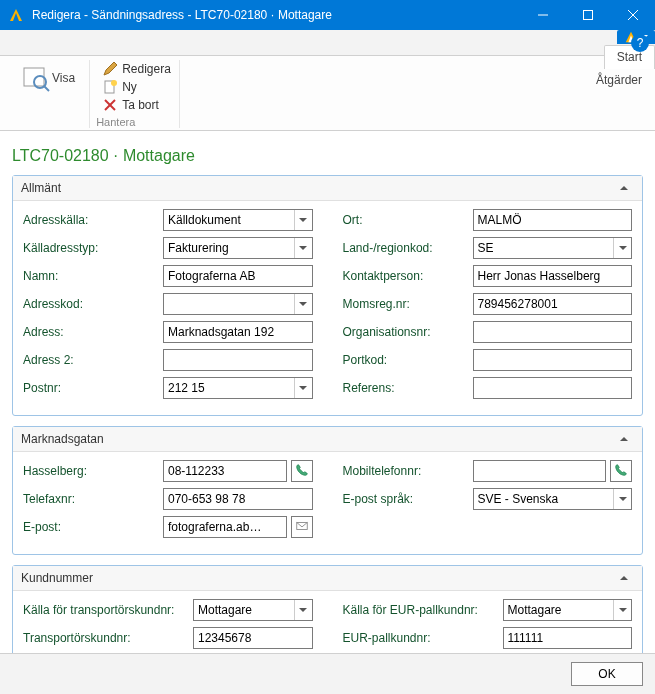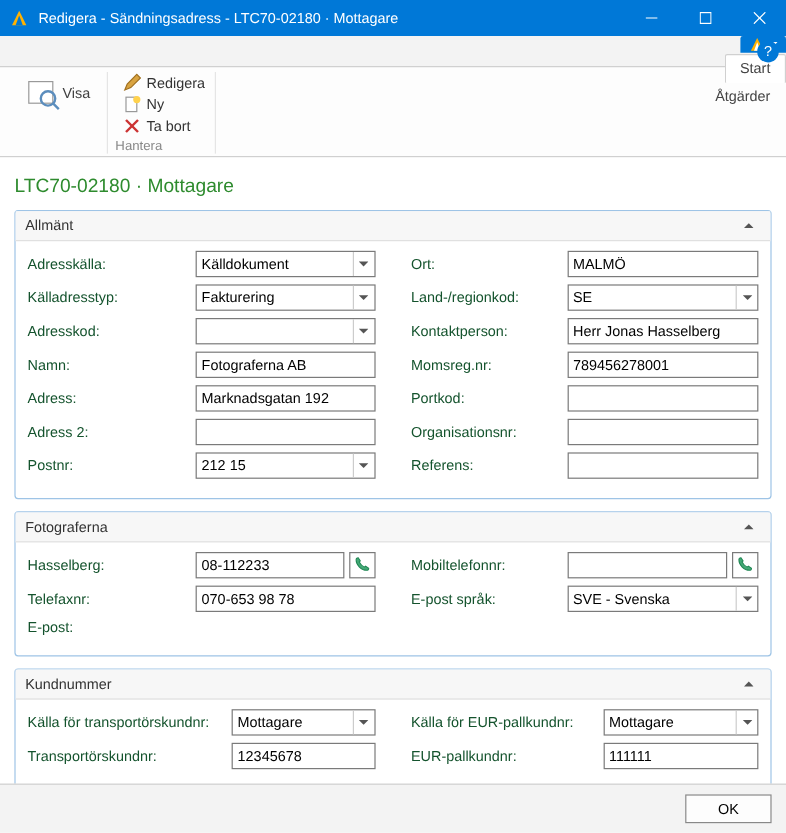--- a/index.html
+++ b/index.html
@@ -186,39 +186,39 @@
                 <span class="val">Fakturering</span>
                 <span class="caret">
                   <svg viewBox="0 0 8 8">
                     <polygon points="0,2 8,2 4,6"></polygon>
                   </svg>
                 </span>
               </div>
             </div>
           </div>
         <div class="field-row">
+            <label>Namn:</label>
+            <div class="control">
+              <input class="text" value="Fotograferna AB" style="">
+            </div>
+          </div>
+        <div class="field-row">
             <label>Adresskod:</label>
             <div class="control">
               <div class="combo">
                 <span class="val"></span>
                 <span class="caret">
                   <svg viewBox="0 0 8 8">
                     <polygon points="0,2 8,2 4,6"></polygon>
                   </svg>
                 </span>
               </div>
             </div>
           </div>
         <div class="field-row">
-            <label>Namn:</label>
-            <div class="control">
-              <input class="text" value="Fotograferna AB" style="">
-            </div>
-          </div>
-        <div class="field-row">
             <label>Adress:</label>
             <div class="control">
               <input class="text" value="Marknadsgatan 192" style="">
             </div>
           </div>
         <div class="field-row">
             <label>Adress 2:</label>
             <div class="control">
               <input class="text" value="" style="">
             </div>
@@ -263,44 +263,44 @@
               <input class="text" value="Herr Jonas Hasselberg" style="">
             </div>
           </div>
         <div class="field-row">
             <label>Momsreg.nr:</label>
             <div class="control">
               <input class="text" value="789456278001" style="">
             </div>
           </div>
         <div class="field-row">
+            <label>Organisationsnr:</label>
+            <div class="control">
+              <input class="text" value="" style="">
+            </div>
+          </div>
+        <div class="field-row">
             <label>Portkod:</label>
-            <div class="control">
-              <input class="text" value="" style="">
-            </div>
-          </div>
-        <div class="field-row">
-            <label>Organisationsnr:</label>
             <div class="control">
               <input class="text" value="" style="">
             </div>
           </div>
         <div class="field-row">
             <label>Referens:</label>
             <div class="control">
               <input class="text" value="" style="">
             </div>
           </div>
       </div>
     </div>
   </div>
 
   <div class="card">
     <div class="card-header">
-      <span class="title">Fotograferna</span>
+      <span class="title">Marknadsgatan</span>
       <span class="chevron"><svg viewBox="0 0 8 8">
             <polygon points="0,6 8,6 4,2"></polygon>
           </svg></span>
     </div>
     <div class="card-body">
       <div class="col">
         <div class="field-row">
             <label>Hasselberg:</label>
             <div class="control">
               <input class="text" value="08-112233" style="">
@@ -312,20 +312,29 @@
             </div>
           </div>
         <div class="field-row">
             <label>Telefaxnr:</label>
             <div class="control">
               <input class="text" value="070-653 98 78" style="">
             </div>
           </div>
         <div class="field-row">
             <label>E-post:</label>
+            <div class="control">
+              <input class="text" value="fotograferna.ab…" style="">
+              <div class="icon-btn">
+                <span><svg viewBox="0 0 16 16">
+                    <rect x="2" y="4" width="12" height="8" fill="#fff" stroke="#888"></rect>
+                    <polyline points="2,4 8,9 14,4" fill="none" stroke="#888"></polyline>
+                  </svg></span>
+              </div>
+            </div>
           </div>
       </div>
       <div class="col col2">
         <div class="field-row">
             <label>Mobiltelefonnr:</label>
             <div class="control">
               <input class="text" value="" style="">
               <div class="icon-btn">
                 <span><svg viewBox="0 0 16 16">
                     <path d="M4 2c-1 0-2 1-2 2 0 5 5 10 10 10 1 0 2-1 2-2l-3-2-1 1c-2-1-4-3-5-5l1-1-2-3z" fill="#4a7" stroke="#285"></path>

